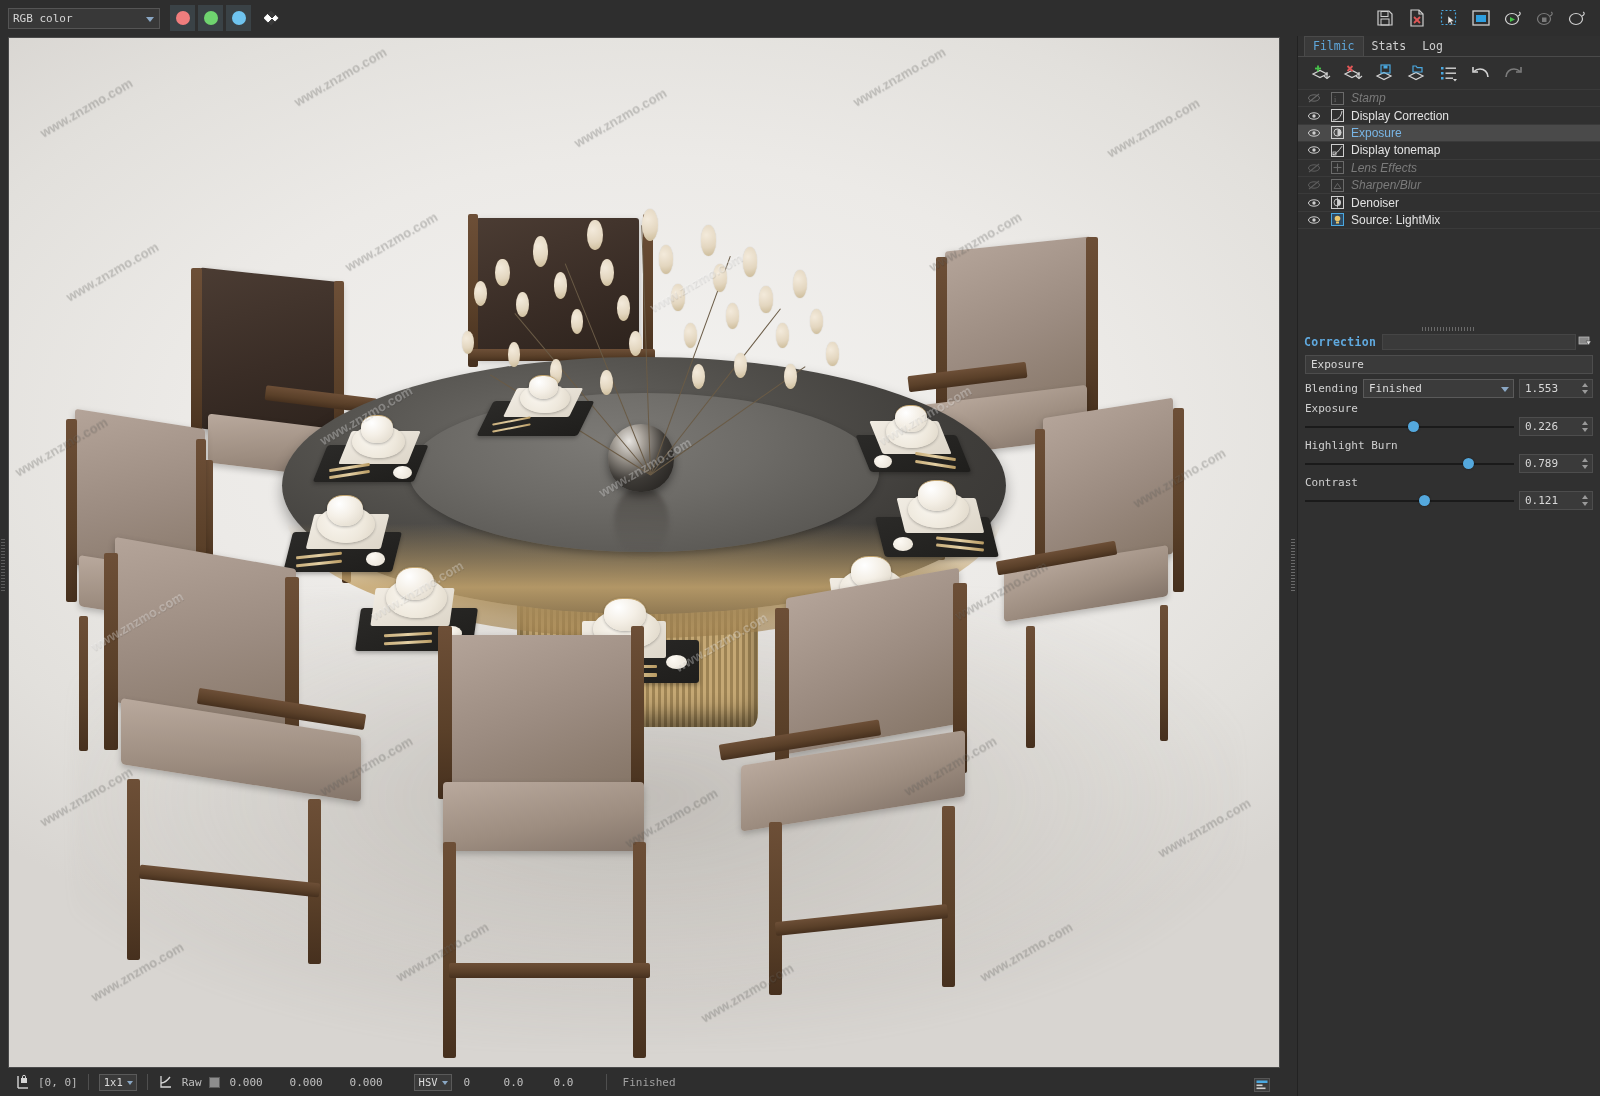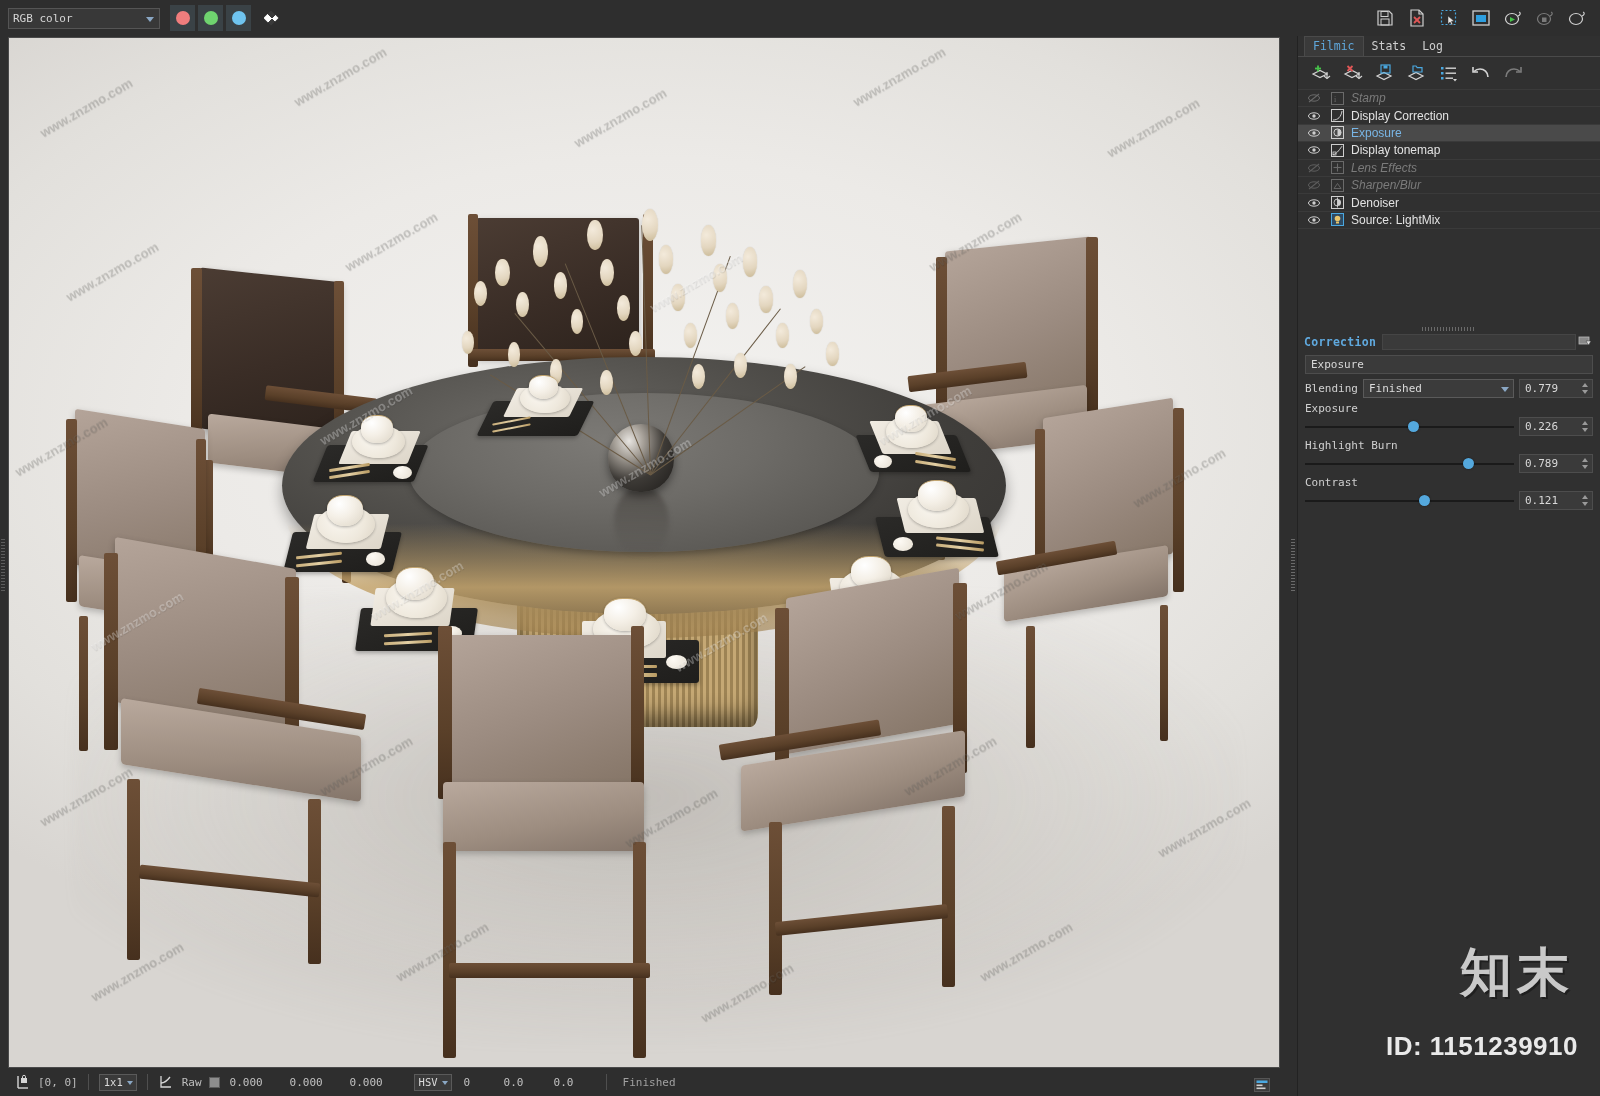--- a/index.html
+++ b/index.html
@@ -1204,21 +1204,21 @@
           <span>Exposure</span>
         </div>
 
         <div class="prow">
           <span class="plabel">Blending</span>
           <span class="pcombo">
             <span>Finished</span>
             <span class="arrow"></span>
           </span>
           <span class="pspin">
-            <span>0.779</span>
+            <span>1.553</span>
             <span class="sarrows">
                 <span class="sup"></span>
                 <span class="sdn"></span>
               </span>
           </span>
         </div>
 
         <div class="pslabel">Exposure</div>
         <div class="sliderrow">
           <span class="slider">
@@ -1258,19 +1258,15 @@
           <span class="pspin">
             <span>0.121</span>
             <span class="sarrows">
                 <span class="sup"></span>
                 <span class="sdn"></span>
               </span>
           </span>
         </div>
       </div>
 
-      <div class="rpanel-fill">
-        <div class="zw-logo">知末</div>
-        <div class="zw-id">ID: 1151239910</div>
-      </div>
     </div>
   </div>
 </div>
 
 </body></html>

